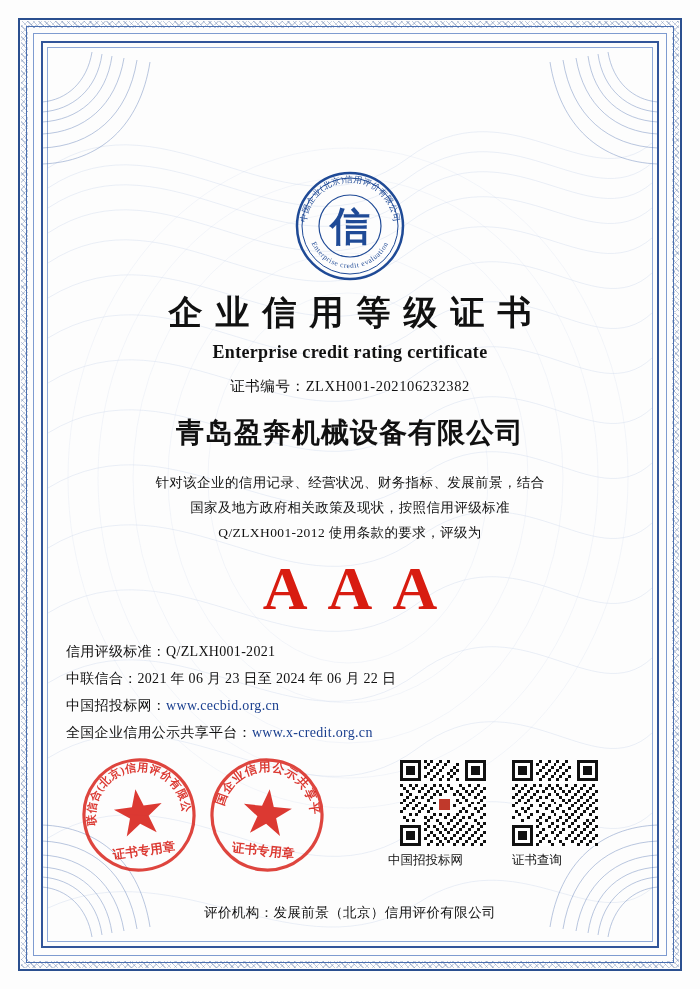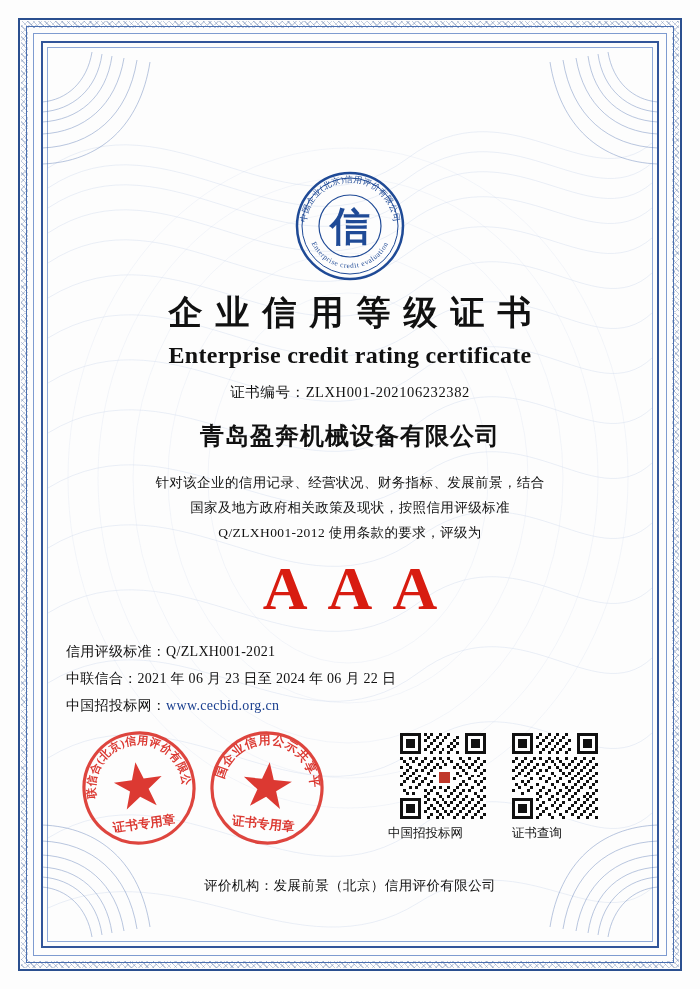--- a/index.html
+++ b/index.html
@@ -114,36 +114,36 @@
     margin-top: 8px;
     font-size: 34px;
     font-weight: bold;
     letter-spacing: 13px;
     color: #111111;
     font-family: "Liberation Serif", serif;
     text-indent: 13px;
   }
   .title-en {
     margin-top: 6px;
-    font-size: 24px;
+    font-size: 18px;
     font-weight: bold;
     font-style: normal;
     color: #111111;
     letter-spacing: 0.3px;
     font-family: "Liberation Serif", serif;
   }
   .cert-no {
     margin-top: 14px;
     font-size: 14.5px;
     color: #111111;
     letter-spacing: 0.6px;
   }
   .company {
     margin-top: 18px;
-    font-size: 24px;
+    font-size: 28px;
     font-weight: bold;
     color: #111111;
     letter-spacing: 1px;
   }
   .statement {
     margin-top: 18px;
     font-size: 13.5px;
     color: #111111;
     line-height: 25px;
     letter-spacing: 0.4px;
@@ -352,20 +352,23 @@
 
     <div class="details">
       <div class="line">
         <span>信用评级标准：</span><span>Q/ZLXH001-2021</span>
       </div>
       <div class="line">
         <span>中联信合：</span><span>2021 年 06 月 23 日至 2024 年 06 月 22 日</span>
       </div>
       <div class="line">
         <span>中国招投标网：</span><span class="url">www.cecbid.org.cn</span>
+      </div>
+      <div class="line">
+        <span>全国企业信用公示共享平台：</span><span class="url">www.x-credit.org.cn</span>
       </div>
     </div>
 
     <div class="bottom-row">
 
       <div class="stamp s1">
         <svg width="118" height="118" viewBox="0 0 118 118" xmlns="http://www.w3.org/2000/svg">
           <defs>
             <path id="stampRing1" d="M 59,59 m -44,0 a 44,44 0 1,1 88,0" fill="none"></path>
           </defs>

